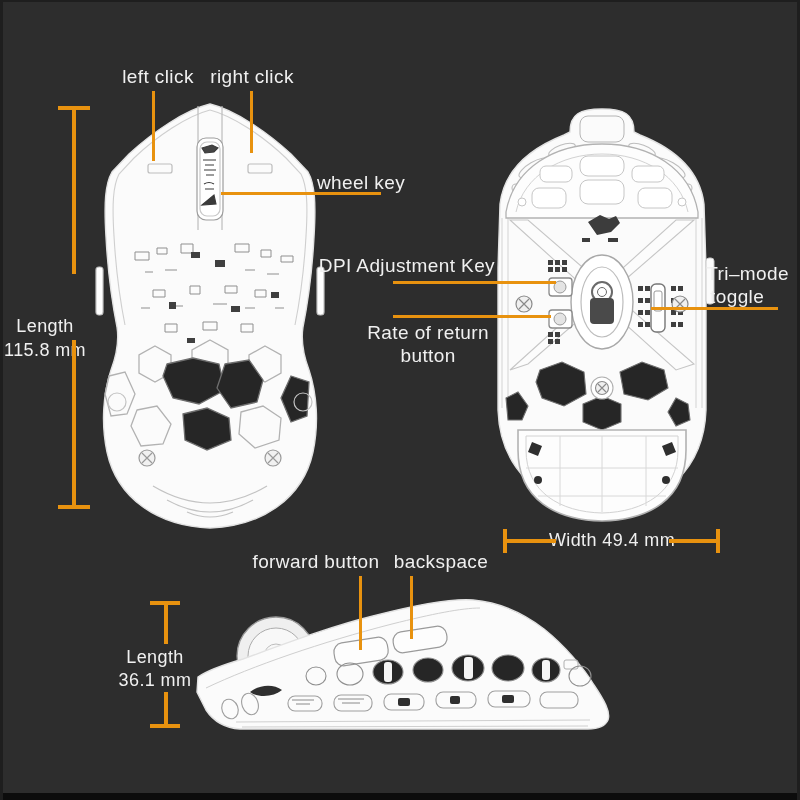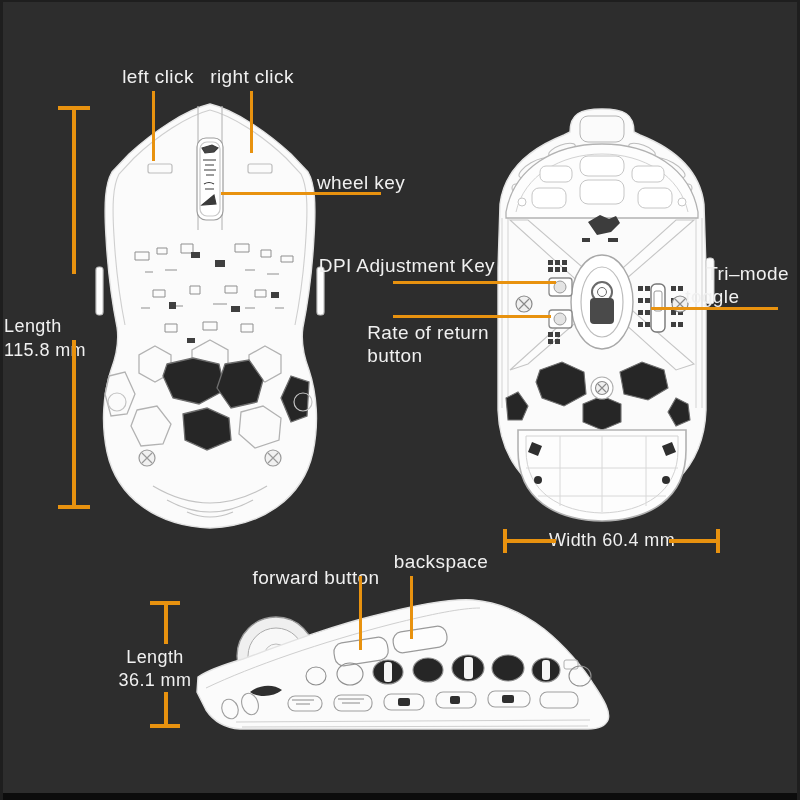--- a/index.html
+++ b/index.html
@@ -9,21 +9,21 @@
     font-family:"Liberation Sans", sans-serif;
     box-sizing:border-box;
     border-left:3px solid #1e1e1e;border-top:2px solid #1e1e1e;border-right:3px solid #1e1e1e;
   }
   #bottom-bar{position:absolute;left:0;bottom:0;width:800px;height:7px;background:#0c0c0c;}
   .lbl{
     position:absolute;color:#f0f0f0;font-size:19px;letter-spacing:.4px;
     white-space:nowrap;line-height:23px;
   }
   .ctr{transform:translateX(-50%);text-align:center;}
-  .rgt{text-align:left;}
+  .rgt{text-align:center;}
   .oline{position:absolute;background:#e8920f;}
   svg{position:absolute;overflow:visible;}
 </style>
 </head>
 <body>
 
 <div id="stage">
 
   <svg style="left:92px;top:100px;" width="230" height="428" viewBox="0 0 230 428">
     <path d="M115,2 C140,8 172,30 196,52 L213,70 C220,82 221,102 219,135 C217,172 213,200 208,225 C206,238 208,252 214,268 C222,292 224,322 218,350 C208,396 168,424 115,426 C62,424 22,396 12,350 C6,322 8,292 16,268 C22,252 24,238 22,225 C17,200 13,172 11,135 C9,102 10,82 17,70 L34,52 C58,30 90,8 115,2 Z" fill="#fbfbfb" stroke="#e2e2e2" stroke-width="1.4"></path>
@@ -269,28 +269,28 @@
   <div class="lbl ctr" style="left:358px;top:169px;text-align:right;">wheel key</div>
   <div class="lbl rgt" style="right:302px;top:252px;">DPI Adjustment Key</div>
   <div class="lbl rgt" style="right:308px;top:319px;">
     <span style="display:block;">Rate of return</span>
     <span style="display:block;">button</span>
   </div>
   <div class="lbl rgt" style="right:8px;top:260px;">
     <span style="display:block;margin-left:33px;">Tri–mode</span>
     <span style="display:block;margin-left:12px;">toggle</span>
   </div>
-  <div class="lbl ctr" style="left:313px;top:548px;margin-top:16px;">forward button</div>
+  <div class="lbl ctr" style="left:313px;top:548px;">forward button</div>
   <div class="lbl ctr" style="left:438px;top:548px;">backspace</div>
 
   <div class="lbl rgt" style="right:711px;top:284px;font-size:18px;line-height:24px;margin-top:28px;">
     <span style="display:block;">Length</span>
     <span style="display:block;">115.8 mm</span>
   </div>
-  <div class="lbl ctr" style="left:609px;top:527px;font-size:18px;">Width 60.4 mm</div>
+  <div class="lbl ctr" style="left:609px;top:527px;font-size:18px;">Width 49.4 mm</div>
   <div class="lbl ctr" style="left:152px;top:644px;font-size:18px;line-height:23px;">
     <span style="display:block;">Length</span>
     <span style="display:block;">36.1 mm</span>
   </div>
 
   <div class="oline" style="left:149px;top:89px;width:3px;height:70px;"></div>
   <div class="oline" style="left:247px;top:89px;width:3px;height:62px;"></div>
   <div class="oline" style="left:218px;top:190px;width:160px;height:3px;"></div>
   <div class="oline" style="left:390px;top:279px;width:163px;height:3px;"></div>
   <div class="oline" style="left:390px;top:313px;width:158px;height:3px;"></div>

